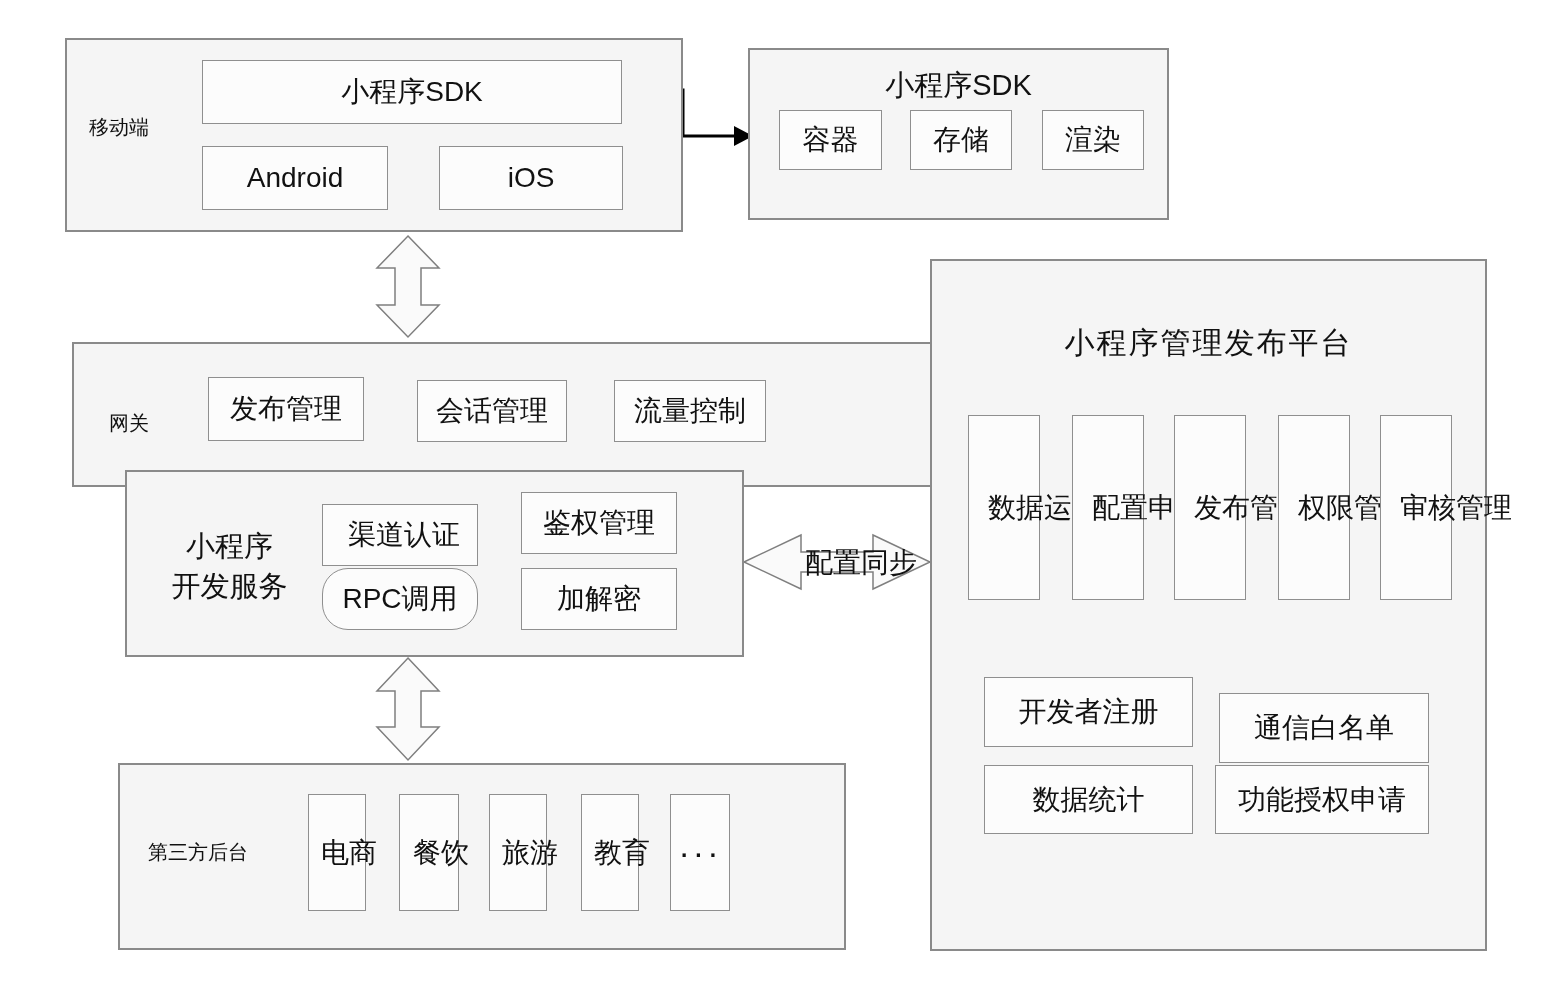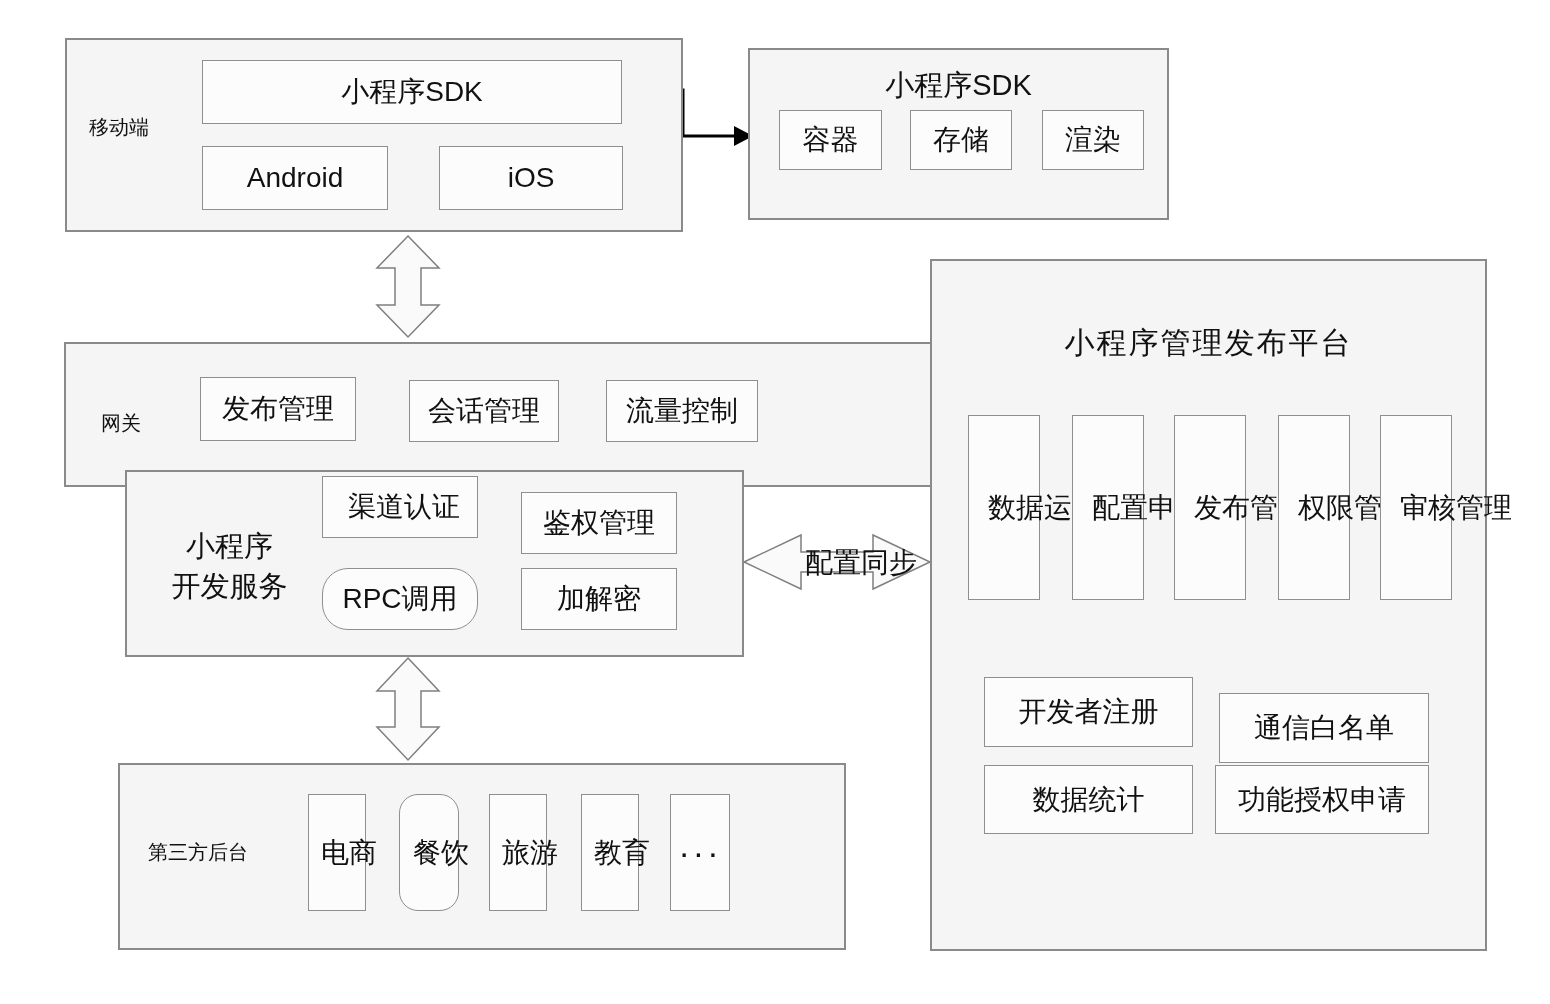--- a/index.html
+++ b/index.html
@@ -51,46 +51,46 @@
     <div class="item" style="left:372px;top:106px;width:184px;height:64px;">iOS</div>
   </div>
 
   <div class="panel" style="left:748px;top:48px;width:421px;height:172px;">
     <div class="panel-title" style="top:16px;">小程序SDK</div>
     <div class="item" style="left:29px;top:60px;width:103px;height:60px;">容器</div>
     <div class="item" style="left:160px;top:60px;width:102px;height:60px;">存储</div>
     <div class="item" style="left:292px;top:60px;width:102px;height:60px;">渲染</div>
   </div>
 
-  <div class="panel" style="left:64px;top:342px;width:888px;height:145px;z-index:1;padding-left:41px;">
+  <div class="panel" style="left:72px;top:342px;width:888px;height:145px;z-index:1;padding-left:41px;">
     <div class="label" style="left:35px;top:61px;">网关</div>
     <div class="item" style="left:134px;top:33px;width:156px;height:64px;">发布管理</div>
     <div class="item" style="left:343px;top:36px;width:150px;height:62px;">会话管理</div>
     <div class="item" style="left:540px;top:36px;width:152px;height:62px;">流量控制</div>
   </div>
 
   <div class="panel" style="left:125px;top:470px;width:619px;height:187px;z-index:2;">
     <div class="dev-label" style="left:5px;top:54px;width:195px;">
       <div>小程序</div>
       <div>开发服务</div>
     </div>
-    <div class="item" style="left:195px;top:4px;width:156px;height:62px;padding-left:8px;">渠道认证</div>
+    <div class="item" style="left:195px;top:32px;width:156px;height:62px;padding-left:8px;">渠道认证</div>
     <div class="item" style="left:394px;top:20px;width:156px;height:62px;">鉴权管理</div>
     <div class="item" style="left:195px;top:96px;width:156px;height:62px;border-radius:26px;">RPC调用</div>
     <div class="item" style="left:394px;top:96px;width:156px;height:62px;">加解密</div>
   </div>
 
   <div class="sync-label" style="left:757px;top:546px;width:160px;">配置同步</div>
 
   <div class="panel" style="left:118px;top:763px;width:728px;height:187px;">
     <div class="label" style="left:28px;top:69px;">第三方后台</div>
     <div class="item vitem" style="left:188px;top:29px;width:58px;height:117px;">
       <span class="vtxt lh50">电商</span>
     </div>
-    <div class="item vitem" style="left:279px;top:29px;width:60px;height:117px;border-radius:19px;">
+    <div class="item vitem" style="left:279px;top:29px;width:60px;height:117px;">
       <span class="vtxt lh50">餐饮</span>
     </div>
     <div class="item vitem" style="left:369px;top:29px;width:58px;height:117px;">
       <span class="vtxt lh50">旅游</span>
     </div>
     <div class="item vitem" style="left:461px;top:29px;width:58px;height:117px;">
       <span class="vtxt lh50">教育</span>
     </div>
     <div class="item" style="left:550px;top:29px;width:60px;height:117px;">
       <span class="dots">···</span>

